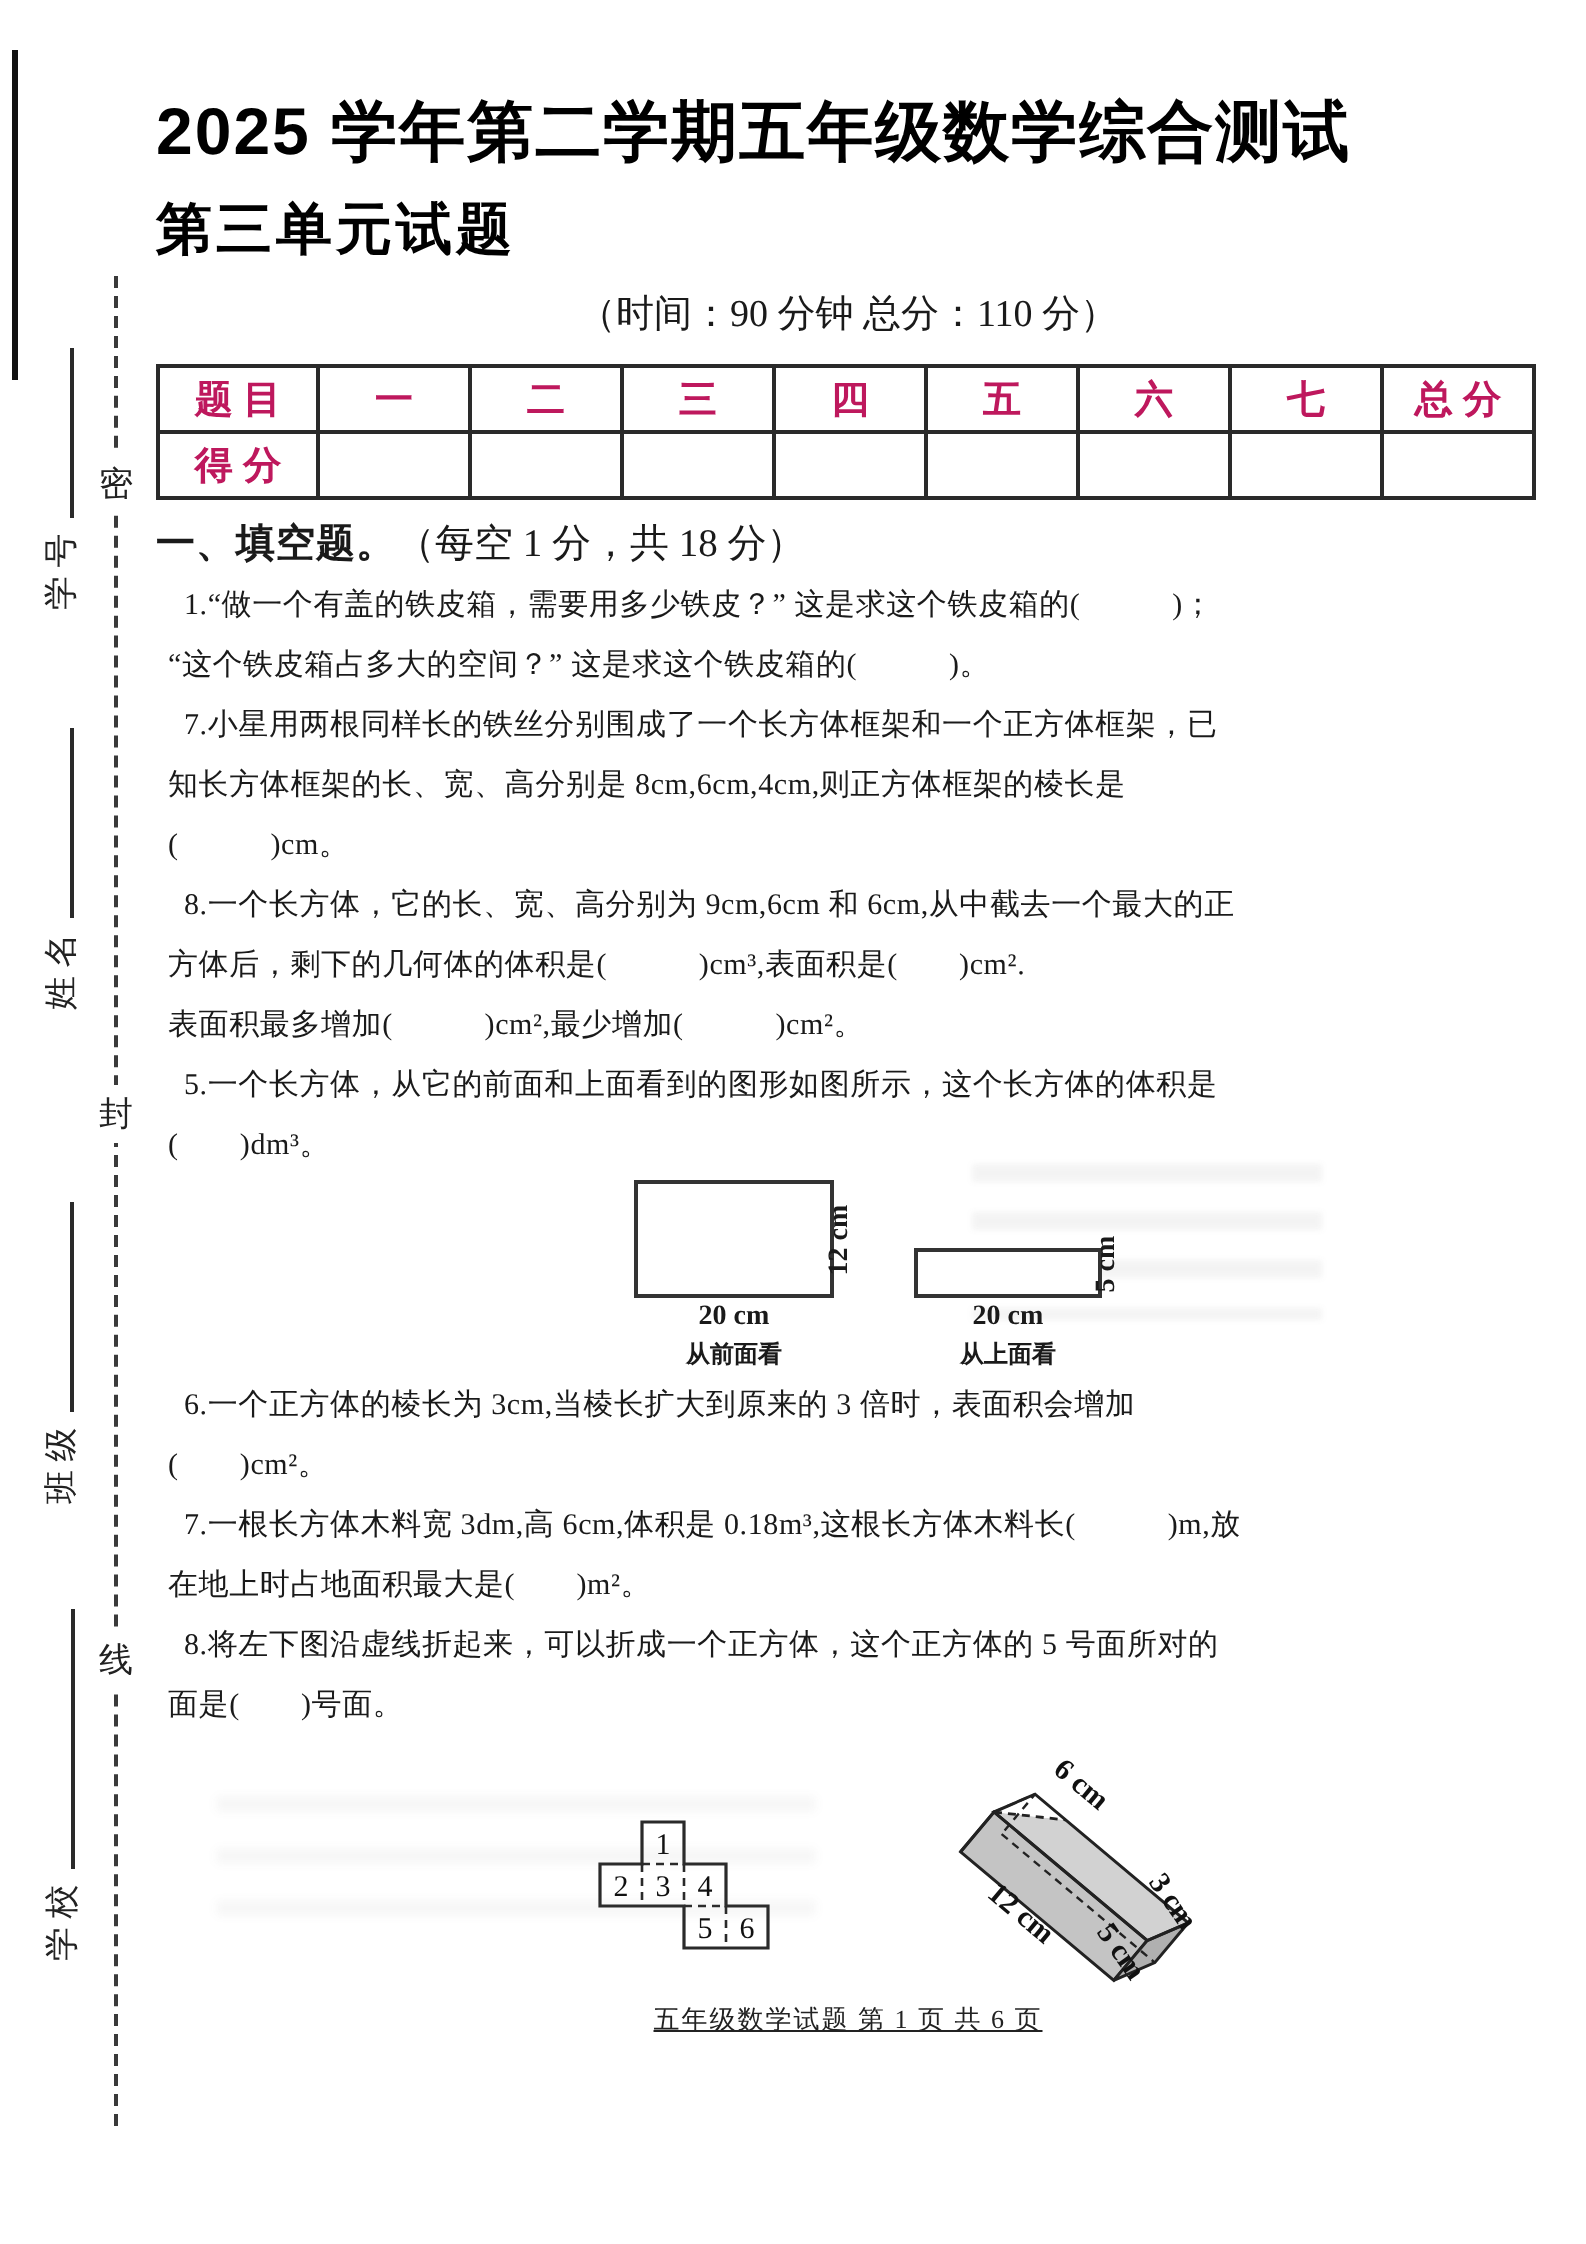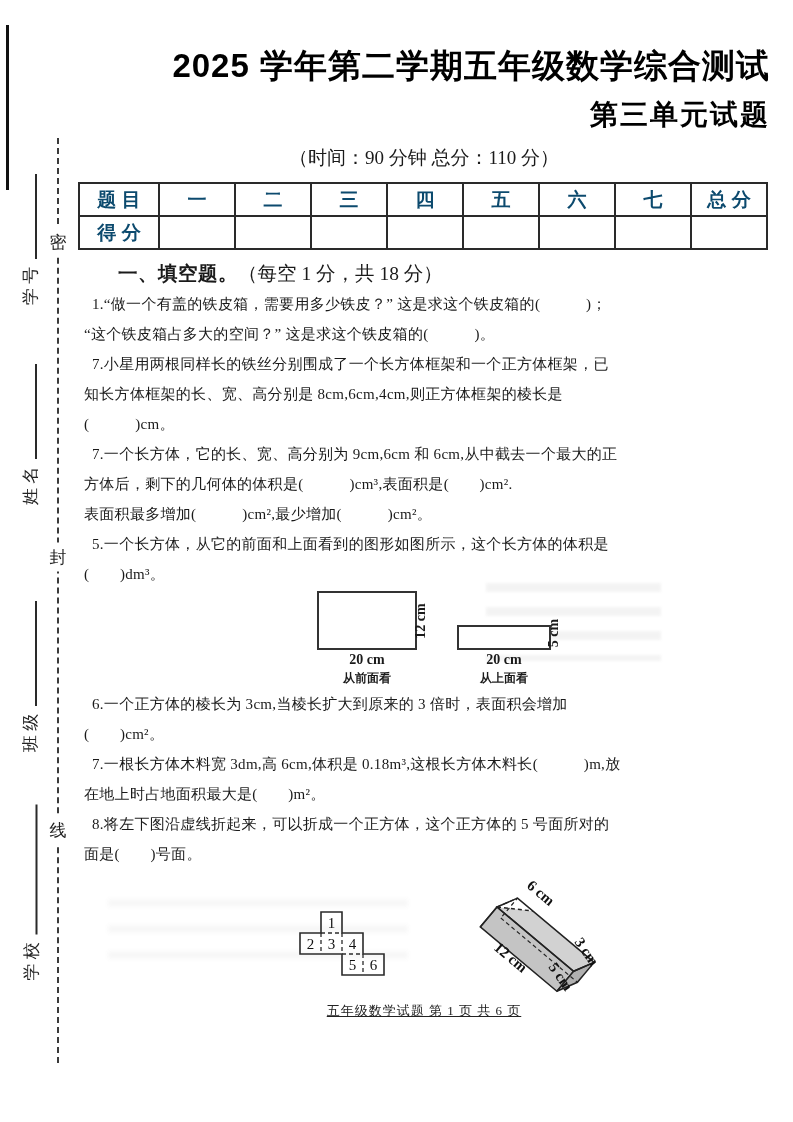--- a/index.html
+++ b/index.html
@@ -19,38 +19,38 @@
   }
   .seal-field {
     position:absolute; display:flex; align-items:center; gap:8px;
     height:22px; font-size:17px; color:#222; white-space:nowrap;
     transform:rotate(-90deg);
   }
   .seal-field .blank { display:inline-block; height:14px; border-bottom:2px solid #2a2a2a; }
   
   .content { position:absolute; left:78px; top:42px; width:692px; }
   .title1, .title2 {
-    text-align:right; font-family:"Liberation Sans","DejaVu Sans",sans-serif;
+    text-align:left; font-family:"Liberation Sans","DejaVu Sans",sans-serif;
     font-weight:bold; color:#000;
   }
   .title1 { font-size:33px; line-height:48px; letter-spacing:1px; }
   .title2 { font-size:28px; line-height:50px; letter-spacing:2px; }
   .meta { text-align:center; font-size:19px; line-height:32px; margin-top:2px; }
   table.score {
     width:690px; border-collapse:collapse; margin-top:8px;
     font-family:"Liberation Sans","DejaVu Sans",sans-serif; font-weight:600;
     table-layout:fixed;
   }
   table.score td {
-    border:2px solid #2a2a2a; text-align:center; font-size:19px; color:#0c4a6e;
+    border:2px solid #2a2a2a; text-align:center; font-size:19px; color:#be185d;
     height:33px; padding:0;
   }
   td.first-col { width:80px; }
   .sec-heading { margin-top:8px; font-size:19.5px; line-height:30px; }
-  .sec-heading b { font-family:Liberation Sans, sans-serif; font-weight:bold; letter-spacing:0.5px;margin-left:40px; }
+  .sec-heading b { font-family:Liberation Serif, serif; font-weight:bold; letter-spacing:0.5px; }
   .ln { font-size:15px; line-height:30px; white-space:nowrap; letter-spacing:0.3px; }
   .ln.first { padding-left:14px; }
   .ln.cont  { padding-left:6px; }
   
   .fig-views { position:relative; height:100px; }
   .rect { position:absolute; border:2px solid #333; background:#fff; }
   .vlabel {
     position:absolute; font-size:14px; font-weight:bold; transform:rotate(-90deg);
     transform-origin:center; white-space:nowrap;
   }
@@ -136,21 +136,21 @@
 
     <div class="sec-heading">
       <b>一、填空题。</b><span>（每空 1 分，共 18 分）</span>
     </div>
 
     <div class="ln first">1.“做一个有盖的铁皮箱，需要用多少铁皮？” 这是求这个铁皮箱的(　　　)；</div>
     <div class="ln cont">“这个铁皮箱占多大的空间？” 这是求这个铁皮箱的(　　　)。</div>
     <div class="ln first">7.小星用两根同样长的铁丝分别围成了一个长方体框架和一个正方体框架，已</div>
     <div class="ln cont">知长方体框架的长、宽、高分别是 8cm,6cm,4cm,则正方体框架的棱长是</div>
     <div class="ln cont">(　　　)cm。</div>
-    <div class="ln first">7.一个长方体，它的长、宽、高分别为 9cm,6cm 和 6cm,从中截去一个最大的正</div>
+    <div class="ln first">8.一个长方体，它的长、宽、高分别为 9cm,6cm 和 6cm,从中截去一个最大的正</div>
     <div class="ln cont">方体后，剩下的几何体的体积是(　　　)cm³,表面积是(　　)cm².</div>
     <div class="ln cont">表面积最多增加(　　　)cm²,最少增加(　　　)cm²。</div>
     <div class="ln first">5.一个长方体，从它的前面和上面看到的图形如图所示，这个长方体的体积是</div>
     <div class="ln cont">(　　)dm³。</div>
 
     <div class="fig-views">
       <div class="bleed"></div>
       <div class="rect" style="left:239px; top:2px; width:100px; height:59px;"></div>
       <div class="vlabel" style="left:325px; top:24px;">12 cm</div>
       <div class="wlabel" style="left:239px; top:63px; width:100px;">20 cm</div>

